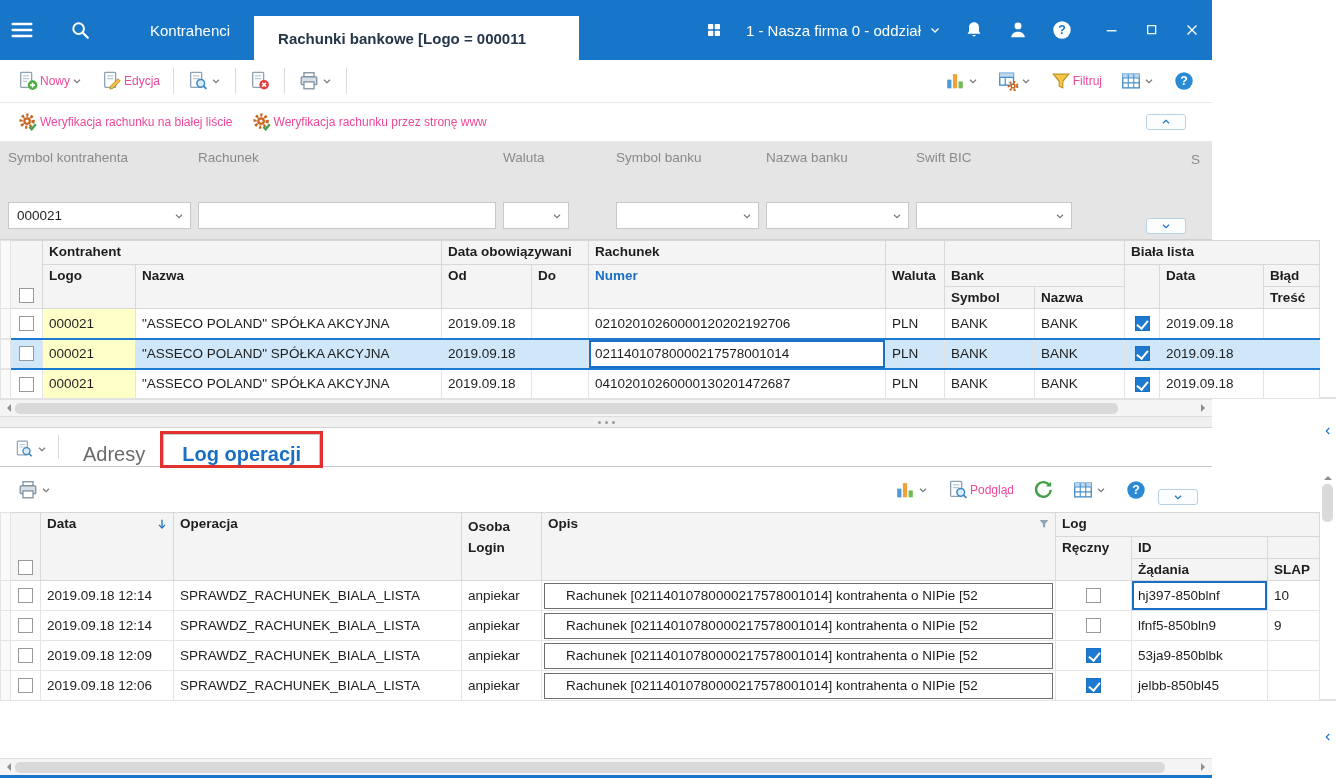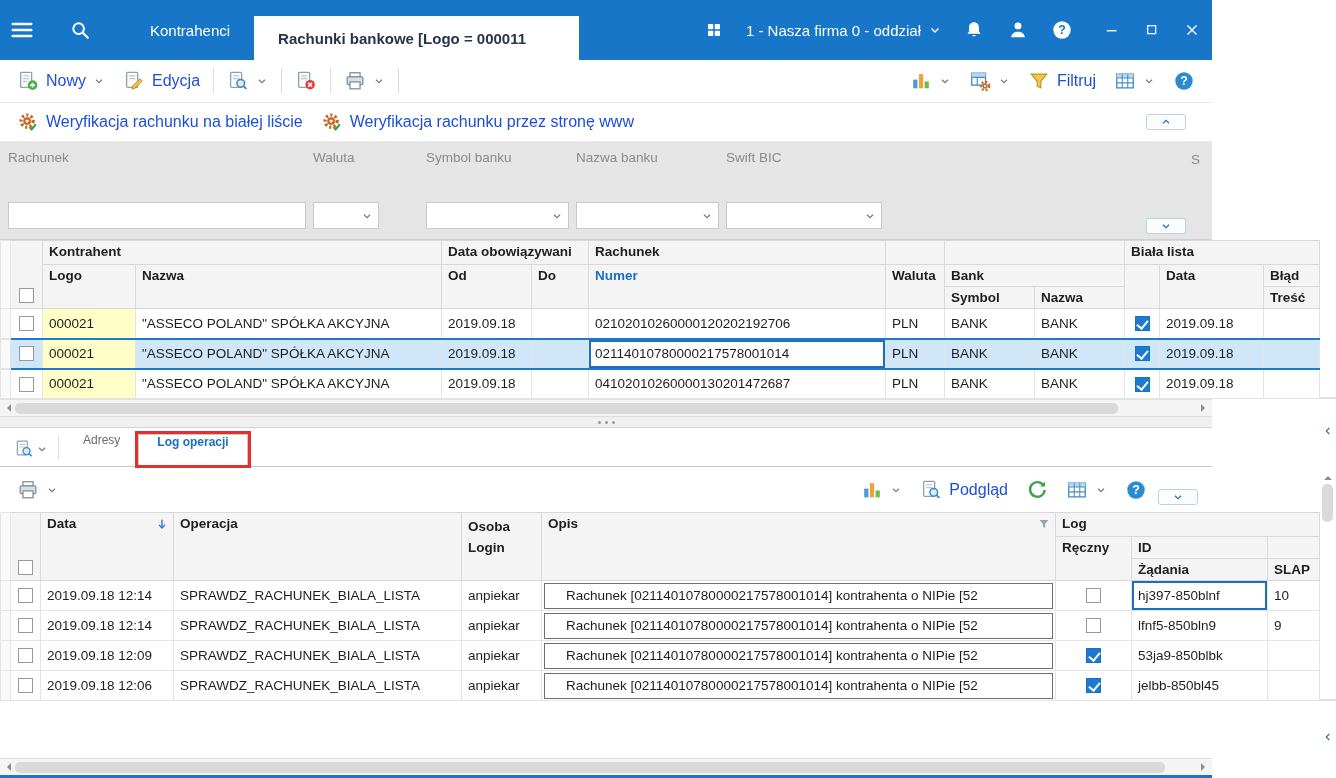--- a/index.html
+++ b/index.html
@@ -22,22 +22,22 @@
 .doctab.active:after{content:"";position:absolute;right:0;top:0;bottom:0;width:36px;background:linear-gradient(to right,rgba(255,255,255,0),#fff)}
 .tspacer{flex:1}
 .company{display:flex;align-items:center;gap:7px;font-size:15px;padding:0 10px;cursor:pointer;white-space:nowrap}
 .winctl{display:flex;margin-left:8px}
 .winctl .tbbtn{width:40px}
 
 .tb{display:flex;align-items:center;background:#fff;flex:none}
 .tb1{height:43px;border-bottom:1px solid #e8e8e8;padding:0 8px}
 .tb2{height:39px;border-bottom:1px solid #e8e8e8;padding:0 8px;position:relative}
 .tb3{height:45px;padding:0 8px}
-.tbt{display:flex;align-items:center;gap:7px;padding:0 9px;height:34px;border:none;background:none;
-     font-size:16px;color:#1d4ed8;cursor:pointer;white-space:nowrap;font-family:inherit}
+.tbt{display:flex;align-items:center;gap:1px;padding:0 9px;height:34px;border:none;background:none;
+     font-size:12px;color:#ec4899;cursor:pointer;white-space:nowrap;font-family:inherit}
 .vsep{width:1px;height:26px;background:#dcdcdc;margin:0 4px}
 .spacer{flex:1}
 .pill{width:40px;height:16px;border:1px solid #b9d2e6;border-radius:3px;background:#fbfdff;
       display:flex;align-items:center;justify-content:center;cursor:pointer;flex:none}
 .tb2 .pill.up{position:absolute;right:26px;top:50%;transform:translateY(-50%)}
 
 .fpanel{height:98px;background:#e5e5e5;border-bottom:1px solid #d0d0d0;display:flex;gap:7px;
         padding:8px 40px 10px 8px;position:relative;flex:none}
 .ffield{display:flex;flex-direction:column;justify-content:space-between;flex:none}
 .flabel{color:#8a8a8a;overflow:hidden;white-space:nowrap}
@@ -82,21 +82,21 @@
 .tri.r{border-left-color:#8e8e8e;margin-left:2px}
 .strack{flex:1;height:13px;position:relative}
 .sthumb{position:absolute;top:1px;height:11px;border-radius:5px;background:#d9d9d9}
 .split{height:12px;background:#f0f0f0;border-top:1px solid #dcdcdc;border-bottom:1px solid #d4d4d4;
        display:flex;align-items:center;justify-content:center;gap:4px;flex:none}
 .split i{width:3px;height:3px;border-radius:50%;background:#999}
 
 .tstrip{height:39px;background:#fff;border-bottom:1px solid #c9c9c9;display:flex;align-items:flex-end;padding-left:6px;flex:none}
 .stool{display:flex;align-items:center;gap:2px;padding:0 8px;margin-bottom:7px;cursor:pointer}
 .tsep{width:1px;height:24px;background:#dcdcdc;margin:0 6px 7px 2px}
-.dtab{padding:0 18px;height:33px;display:flex;align-items:flex-start;font-size:12px;color:#6b6b6b;cursor:pointer}
+.dtab{padding:0 18px;height:33px;display:flex;align-items:flex-end;font-size:20px;color:#6b6b6b;cursor:pointer}
 .dtab.active{border:1px solid #c9c9c9;border-bottom-color:#fff;margin-bottom:-1px;background:#fff;
              color:var(--accent);font-weight:bold;position:relative}
 .ann{position:absolute;left:-4px;right:-4px;top:-4px;bottom:-2px;border:3px solid var(--ann-red);pointer-events:none}
 .fill{flex:1;background:#fff}
 </style>
 </head>
 <body>
 
 <svg width="0" height="0" style="position:absolute" aria-hidden="true">
 <defs>
@@ -384,20 +384,29 @@
       <span>Weryfikacja rachunku przez stronę www</span>
     </div>
     <div class="pill up">
       <svg class="icn i12 cb2">
           <use href="#i-chev-up"></use>
         </svg>
     </div>
   </div>
 
   <div class="fpanel">
+    <div class="ffield" style="width:183px">
+      <div class="flabel">Symbol kontrahenta</div>
+      <div class="fctl">
+        <span class="v">000021</span>
+        <svg class="icn i12 cg">
+            <use href="#i-chev-down"></use>
+          </svg>
+      </div>
+    </div>
     <div class="ffield" style="width:298px">
       <div class="flabel">Rachunek</div>
       <div class="fctl">
         <span class="v"></span>
       </div>
     </div>
     <div class="ffield gap40" style="width:66px">
       <div class="flabel">Waluta</div>
       <div class="fctl">
         <span class="v"></span>

